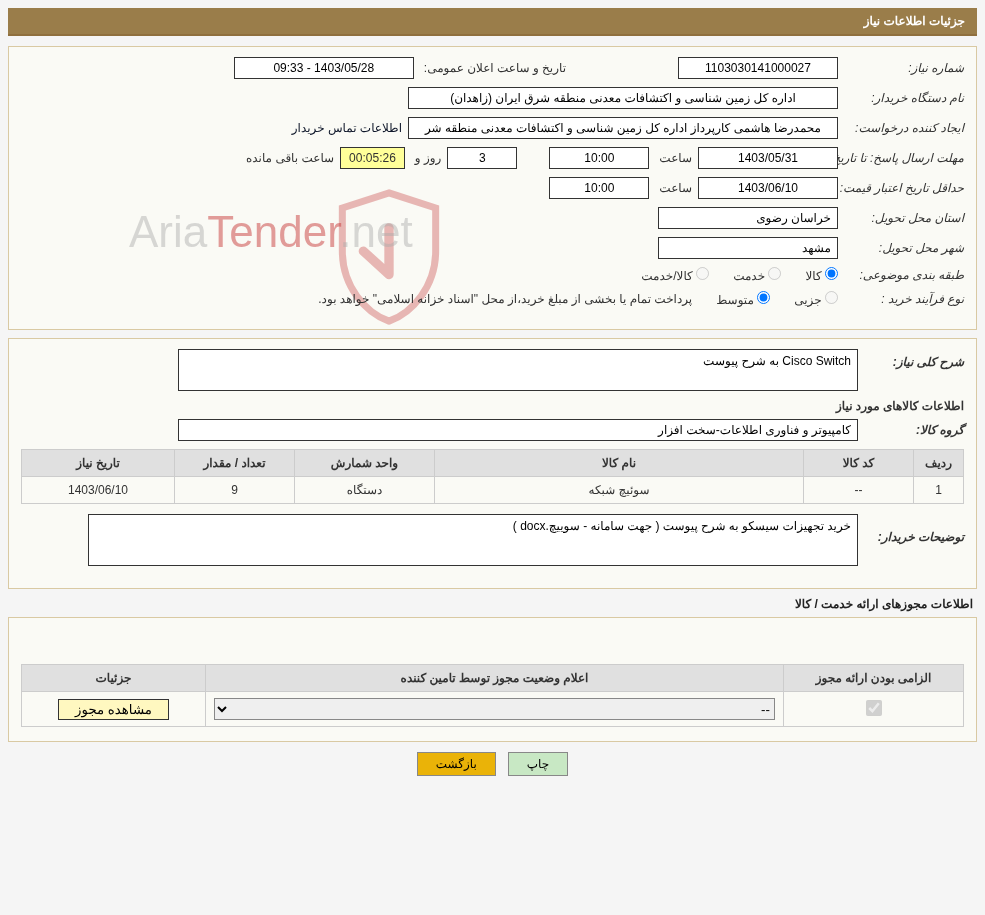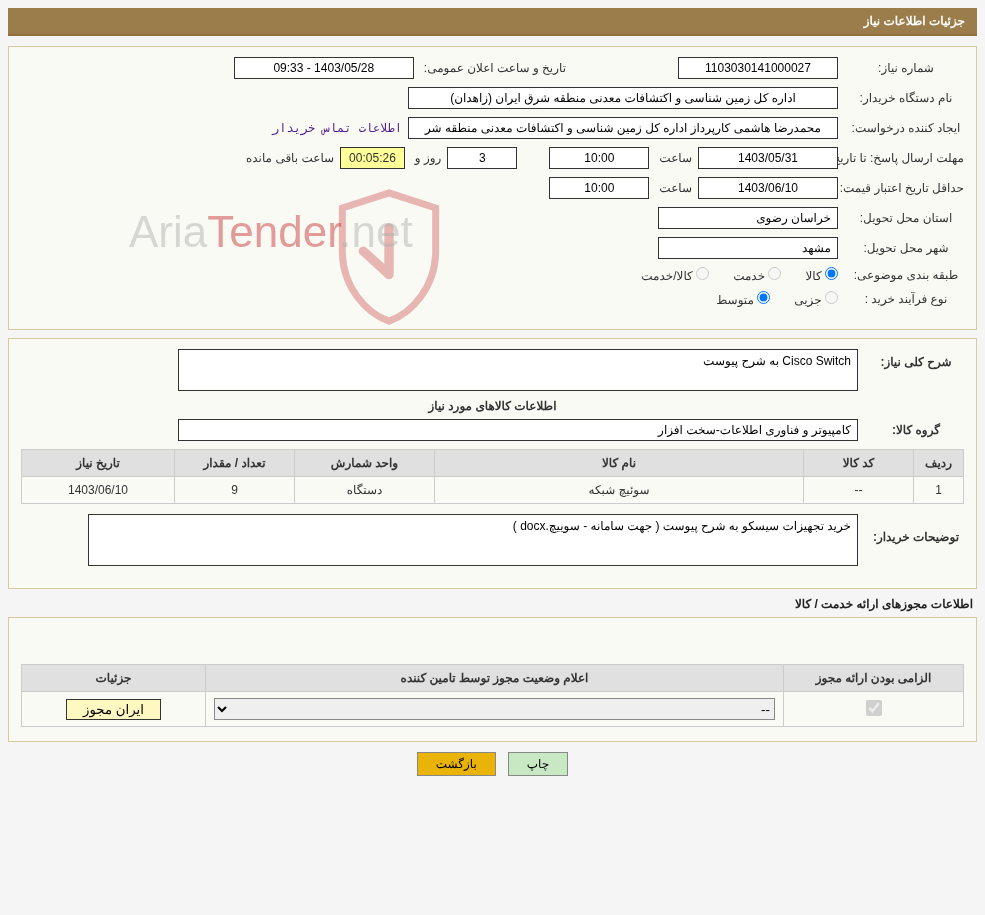--- a/index.html
+++ b/index.html
@@ -32,21 +32,21 @@
   gap: 6px;
   margin-bottom: 8px;
 }
 .label {
   color: #333;
   font-weight: normal;
   white-space: nowrap;
   text-align: right;
   padding-left: 4px;
 }
-.label-col { width: 120px; text-align: center; }
+.label-col { width: 120px; text-align: right; font-style: italic; }
 input.field {
   border: 1px solid #333;
   padding: 2px 6px;
   font-family: inherit;
   font-size: 12px;
   height: 22px;
   text-align: center;
   background: #fff;
 }
 textarea.field {
@@ -54,40 +54,39 @@
   padding: 4px 6px;
   font-family: inherit;
   font-size: 12px;
   background: #fff;
   resize: none;
 }
 .wide { width: 400px; text-align: right; }
 .med { width: 140px; }
 .small { width: 80px; }
 .timer { background: #ffff99; border: 1px solid #333; padding: 2px 8px; height: 22px; display:inline-flex;align-items:center;justify-content:center;}
-.link-blue { color: #4c1d95; cursor: pointer; font-family: Liberation Mono, monospace; }
+.link-blue { color: #0f172a; cursor: pointer; }
 .radio-row label { margin-left: 18px; }
 table.grid {
   width: 100%;
   border-collapse: collapse;
   margin-top: 6px;
 }
 table.grid th, table.grid td {
   border: 1px solid #ccc;
   padding: 6px 8px;
   text-align: center;
   font-size: 12px;
 }
 table.grid th { background: #e0e0e0; font-weight: bold; }
 table.grid tr:nth-child(even) td { background: #f5f5f5; }
 .section-heading {
   font-weight: bold;
   color: #333;
   margin: 8px 0 6px 0;
-  text-align: center;
 }
 .section-title-dark {
   font-weight: bold;
   color: #222;
   margin-bottom: 6px;
 }
 .brown-title-bar {
   background: #9a7d4a;
   color: #fff;
   padding: 6px 12px;
@@ -196,20 +195,21 @@
     <span class="label label-col">طبقه بندی موضوعی:</span>
     <label><input type="radio" name="cat" checked="" style=""> <span>کالا</span></label>
     <label><input type="radio" name="cat" disabled="" style=""> <span>خدمت</span></label>
     <label><input type="radio" name="cat" disabled="" style=""> <span>کالا/خدمت</span></label>
   </div>
 
   <div class="row radio-row">
     <span class="label label-col">نوع فرآیند خرید :</span>
     <label><input type="radio" name="pt" disabled="" style=""> <span>جزیی</span></label>
     <label><input type="radio" name="pt" checked="" style=""> <span>متوسط</span></label>
+    <span class="pay-note">پرداخت تمام یا بخشی از مبلغ خرید،از محل "اسناد خزانه اسلامی" خواهد بود.</span>
   </div>
 
   </div>
 </div>
 
 <div class="section">
   <div class="row" style="align-items:flex-start">
     <span class="label label-col" style="font-weight:bold;padding-top:6px;width:100px">شرح کلی نیاز:</span>
     <textarea class="field" style="width: 680px; height: 42px; text-align: right;" readonly="">Cisco Switch به شرح پیوست</textarea>
   </div>
@@ -265,21 +265,21 @@
       <tr>
         <td>
           <input type="checkbox" class="chk" checked="" disabled="" style="">
         </td>
         <td>
           <select class="status-dd">
             <option>--</option>
           </select>
         </td>
         <td>
-          <button class="btn-yellow">ایران مجوز</button>
+          <button class="btn-yellow">مشاهده مجوز</button>
         </td>
       </tr>
     </tbody>
   </table>
 </div>
 
 <div class="center-row">
   <button class="btn btn-green">چاپ</button>
   <button class="btn btn-pink">بازگشت</button>
 </div>

